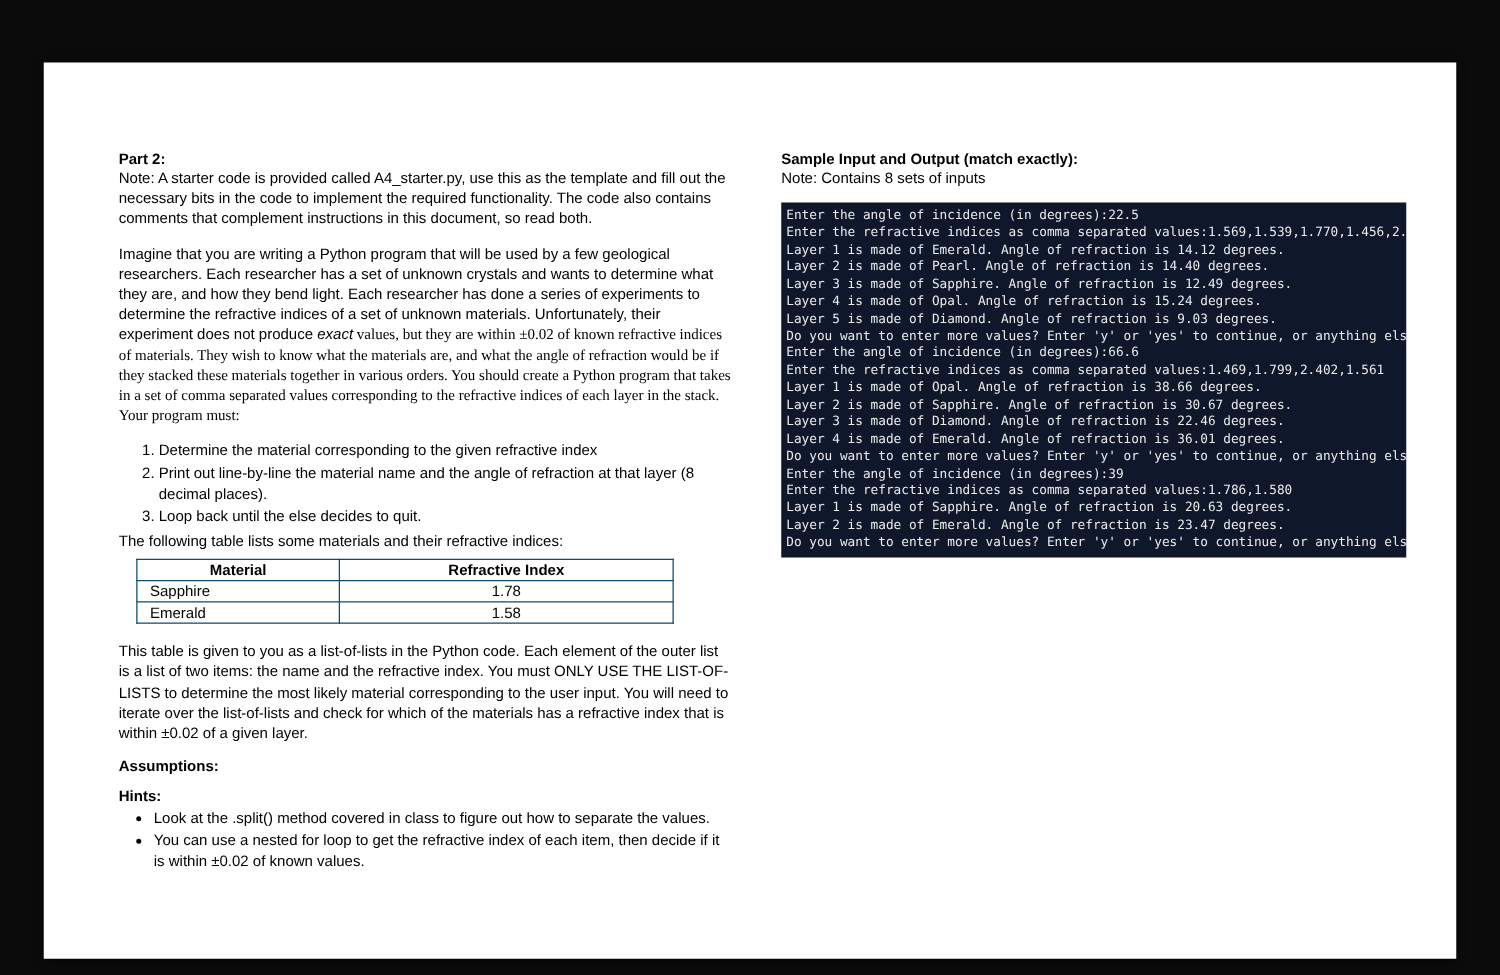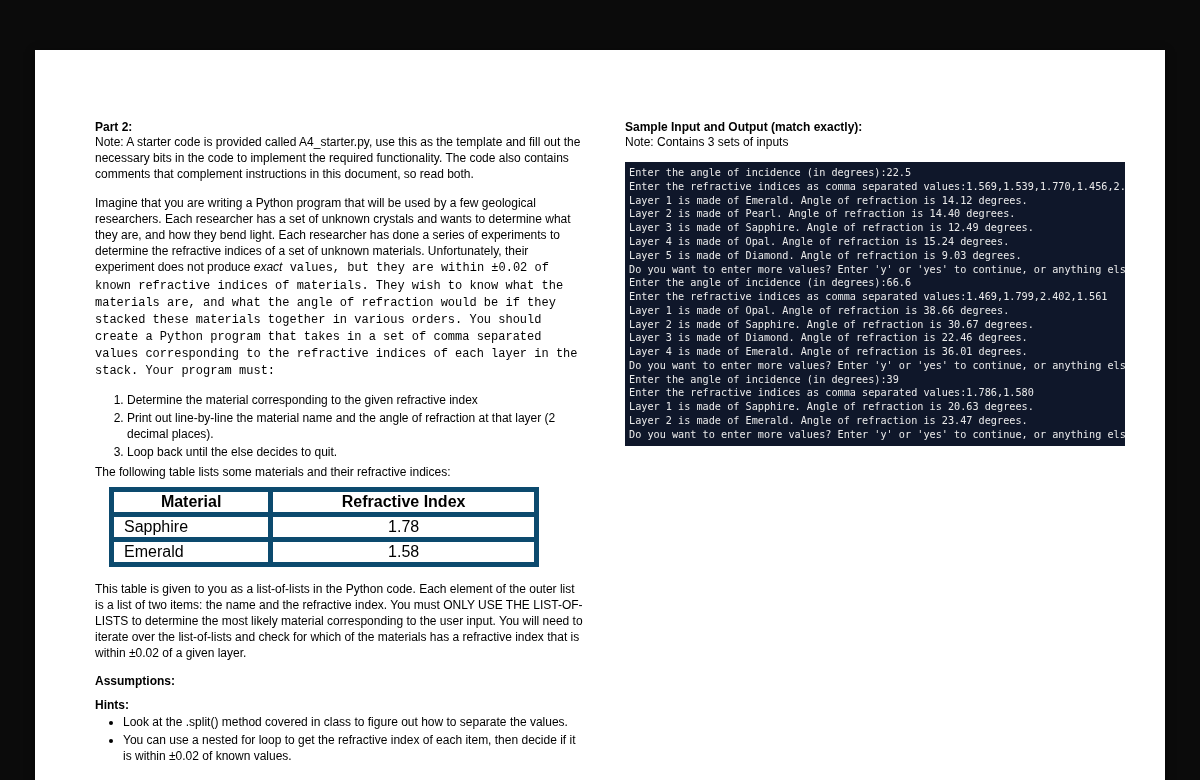--- a/index.html
+++ b/index.html
@@ -53,23 +53,23 @@
     ul.bullets li {
       margin-bottom: 2px;
       line-height: 1.35;
     }
     .material-table {
       border-collapse: collapse;
       margin: 6px 0 14px 14px;
       width: 430px;
     }
     .material-table th, .material-table td {
-      border: 5px solid #0c4a6e;
+      border: 1px solid #0c4a6e;
       padding: 1px 10px;
-      font-size: 16px;
+      font-size: 12px;
     }
     .material-table th {
       font-weight: bold;
       text-align: center;
     }
     .material-table td.name { text-align: left; }
     .material-table td.val { text-align: center; }
     .subhead {
       font-weight: bold;
       margin-top: 10px;
@@ -79,41 +79,41 @@
       background: #0f172a;
       color: #eaeaea;
       font-family: "Lucida Console", Consolas, monospace;
       font-size: 10.2px;
       line-height: 1.35;
       padding: 4px 6px 4px 4px;
       white-space: pre;
       overflow: hidden;
       width: 500px;
     }
-    .pm02 { font-family: Liberation Mono, monospace; }
+    .pm02 { font-family: Liberation Serif, serif; }
   </style>
 </head>
 <body>
 
 <div class="viewer-bar-top"></div>
 
 <div class="doc-page">
 
   <div class="col-left">
     <div class="heading">Part 2:</div>
 
     <p>Note: A starter code is provided called A4_starter.py, use this as the template and fill out the necessary bits in the code to implement the required functionality. The code also contains comments that complement instructions in this document, so read both.</p>
 
     <p>
       <span>Imagine that you are writing a Python program that will be used by a few geological researchers. Each researcher has a set of unknown crystals and wants to determine what they are, and how they bend light. Each researcher has done a series of experiments to determine the refractive indices of a set of unknown materials. Unfortunately, their experiment does not produce </span><span class="italic">exact</span><span class="pm02"> values, but they are within ±0.02 of known refractive indices of materials. They wish to know what the materials are, and what the angle of refraction would be if they stacked these materials together in various orders. You should create a Python program that takes in a set of comma separated values corresponding to the refractive indices of each layer in the stack. Your program must:</span>
     </p>
 
     <ol class="numlist">
       <li>Determine the material corresponding to the given refractive index</li>
-      <li>Print out line-by-line the material name and the angle of refraction at that layer (2 decimal places).</li>
+      <li>Print out line-by-line the material name and the angle of refraction at that layer (8 decimal places).</li>
       <li>Loop back until the else decides to quit.</li>
     </ol>
 
     <p style="margin-bottom:4px;">The following table lists some materials and their refractive indices:</p>
 
     <table class="material-table">
       <tbody>
           <tr>
         <th>Material</th>
         <th>Refractive Index</th>
@@ -139,21 +139,21 @@
       <li>
         <span>You can use a nested for loop to get the refractive index of each item, then decide if it is within ±0.02 of known values.</span>
         
       </li>
 
     </ul>
   </div>
 
   <div class="col-right">
     <div class="heading">Sample Input and Output (match exactly):</div>
-    <p>Note: Contains 3 sets of inputs</p>
+    <p>Note: Contains 8 sets of inputs</p>
     <div class="terminal">Enter the angle of incidence (in degrees):22.5
 Enter the refractive indices as comma separated values:1.569,1.539,1.770,1.456,2.437
 Layer 1 is made of Emerald. Angle of refraction is 14.12 degrees.
 Layer 2 is made of Pearl. Angle of refraction is 14.40 degrees.
 Layer 3 is made of Sapphire. Angle of refraction is 12.49 degrees.
 Layer 4 is made of Opal. Angle of refraction is 15.24 degrees.
 Layer 5 is made of Diamond. Angle of refraction is 9.03 degrees.
 Do you want to enter more values? Enter 'y' or 'yes' to continue, or anything else to quit:y
 Enter the angle of incidence (in degrees):66.6
 Enter the refractive indices as comma separated values:1.469,1.799,2.402,1.561

